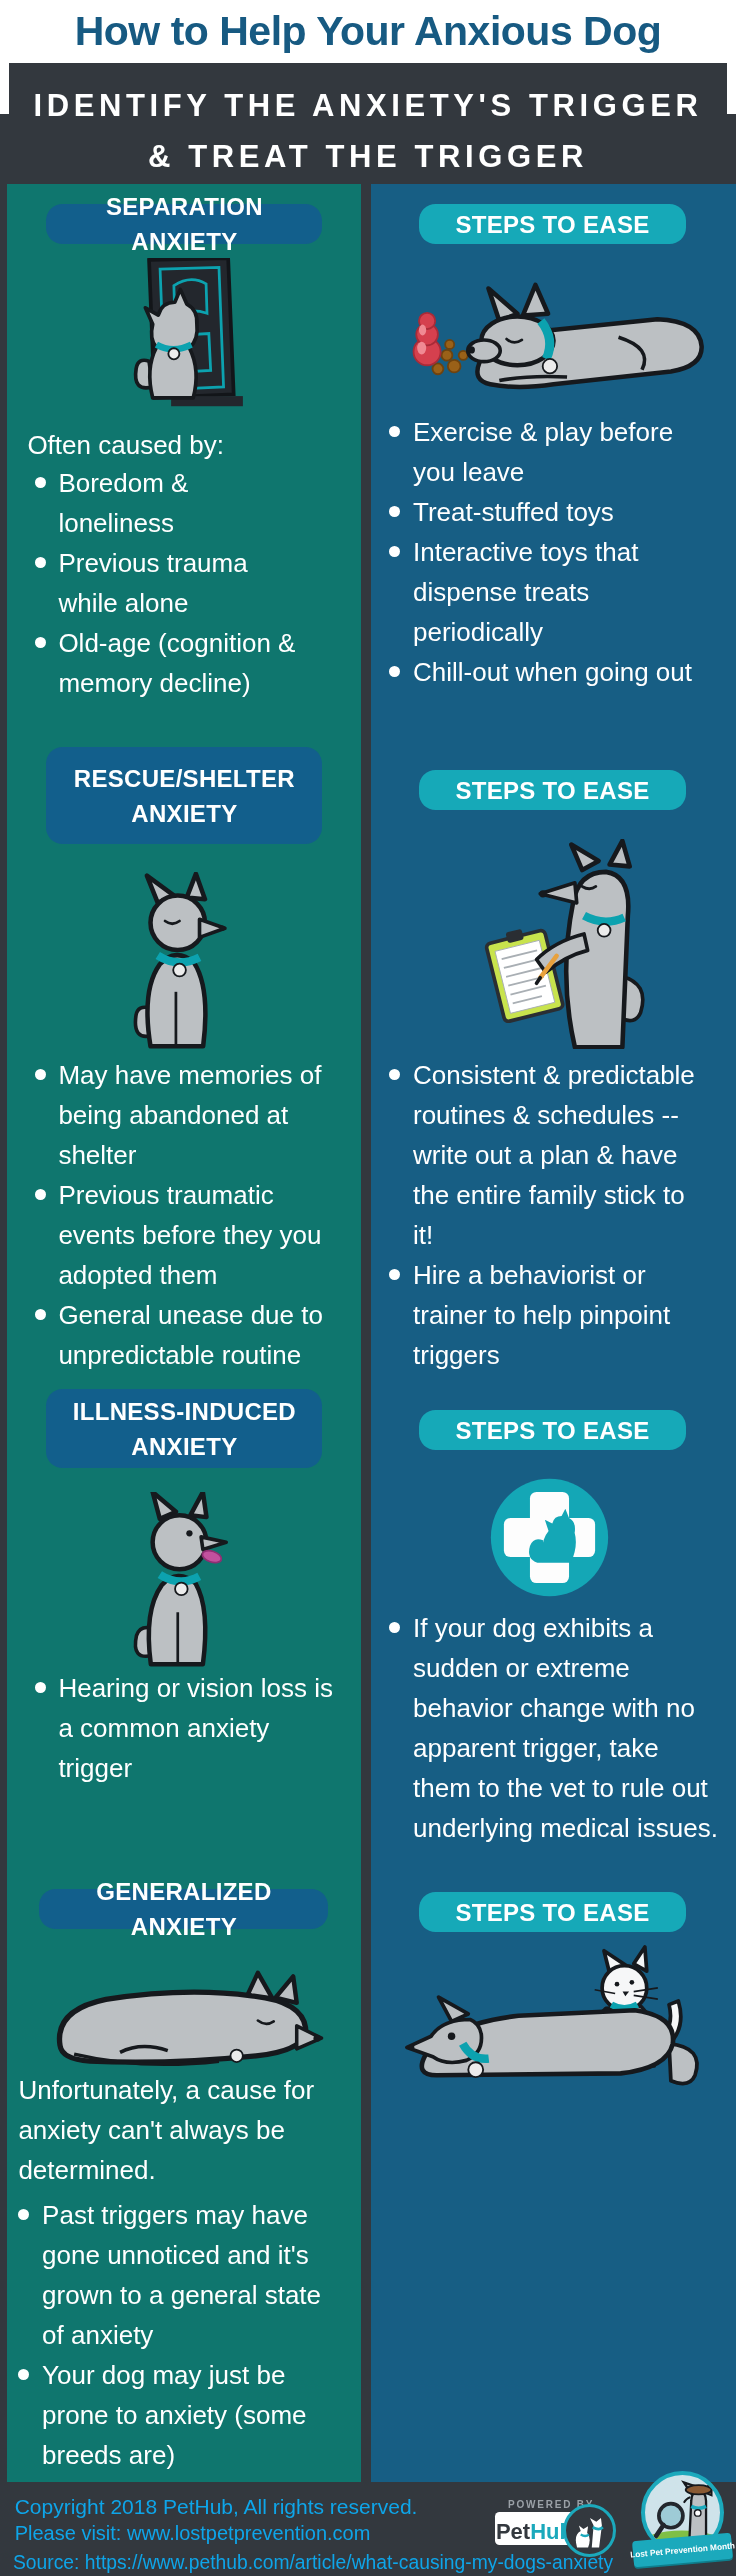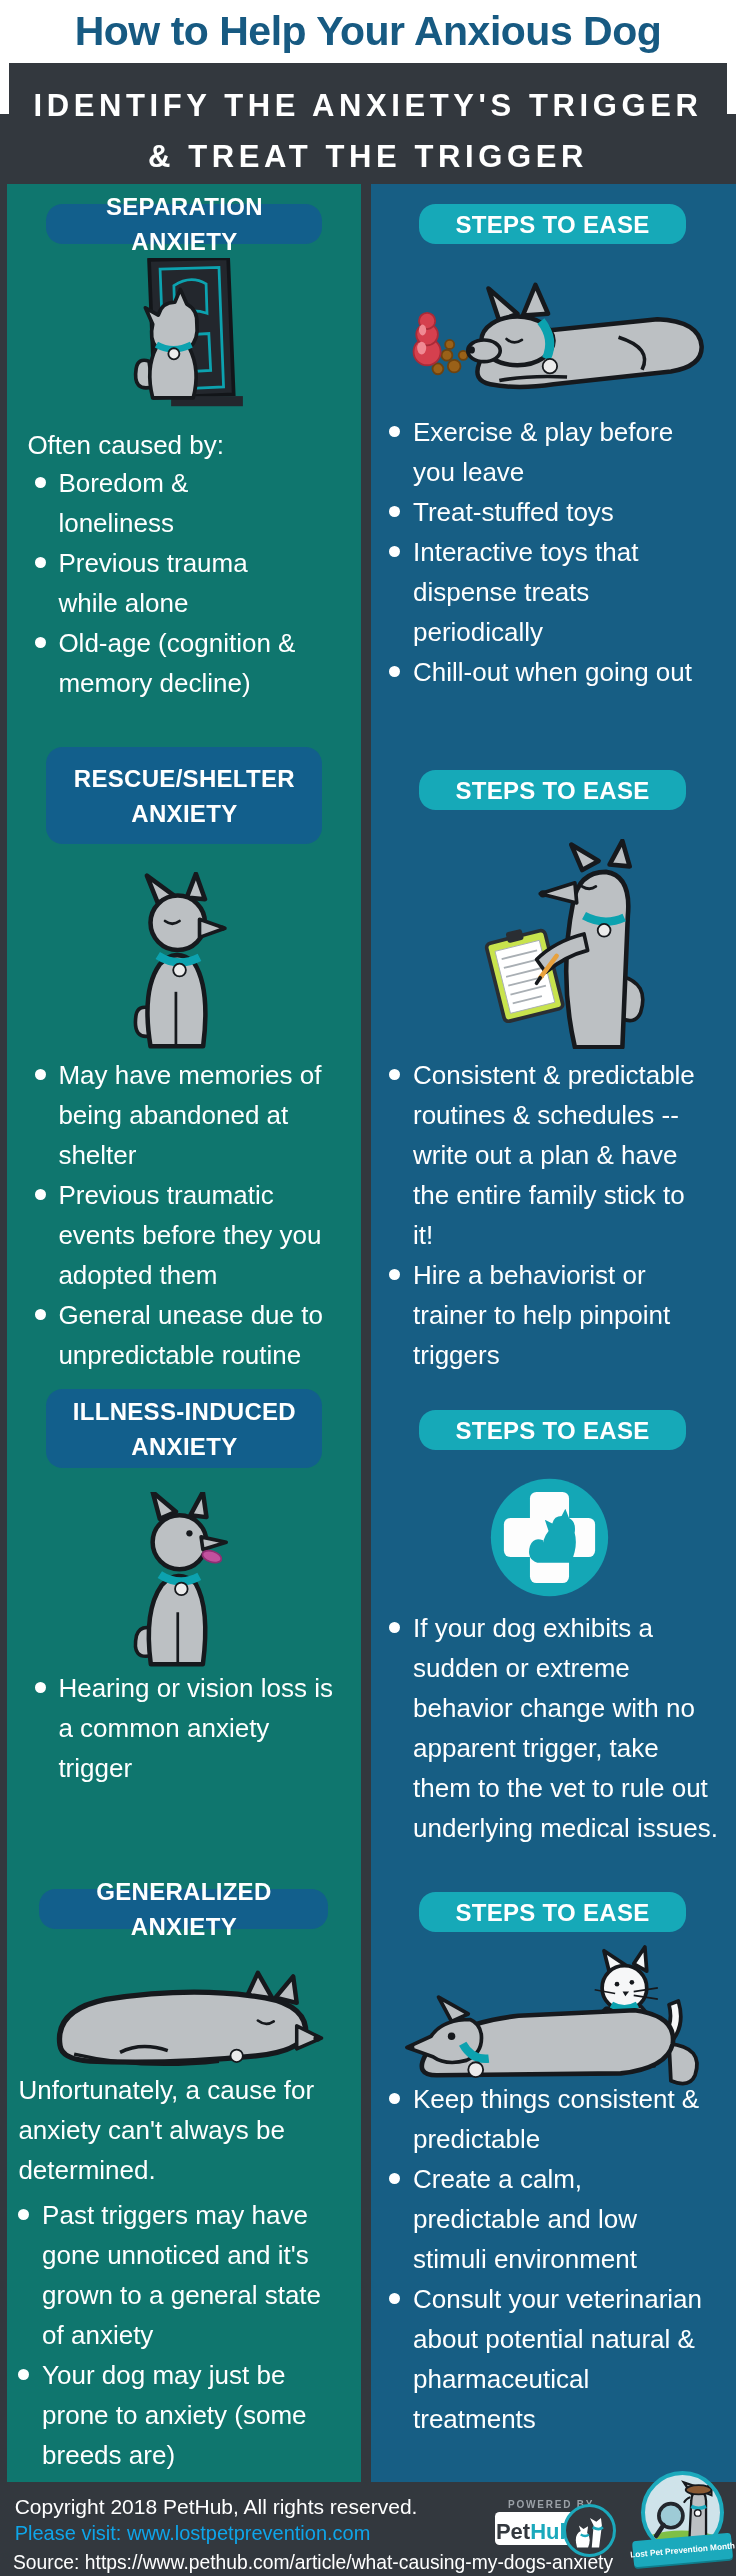--- a/index.html
+++ b/index.html
@@ -39,21 +39,21 @@
   .pill.teal { background:#16A9B8; }
 
   .intro, .bullets { position:absolute; color:#ffffff; font-size:26px; line-height:40px; }
   .bullet { position:relative; padding-left:31px; }
   .bullet::before {
     content:""; position:absolute; left:7.4px; top:14px;
     width:11px; height:11px; border-radius:50%; background:#ffffff;
   }
   .illus { position:absolute; }
 
-  .footer-text { position:absolute; color:#ffffff; white-space:nowrap; }
+  .footer-text { position:absolute; color:#0ea5e9; white-space:nowrap; }
   .powered-by { position:absolute; color:#9BA1A7; font-size:10px; font-weight:bold; letter-spacing:1.8px; }
   .pethub-box {
     position:absolute; left:495px; top:2512px; width:85px; height:33px; background:#ffffff;
     border-radius:4.6px; display:flex; align-items:flex-end; justify-content:center; z-index:2;
   }
   .pethub-box .pet { color:#33383E; font-size:22px; font-weight:bold; }
   .pethub-box .hub { color:#1BA9BC; font-size:22px; font-weight:bold; }
   .pethub-box .reg { color:#9BA1A7; font-size:8.3px; vertical-align:top; }
   .pethub-oval {
     position:absolute; left:563px; top:2504px; width:53px; height:53px; border-radius:50%;
@@ -259,25 +259,20 @@
       <path d="M230,76 Q244,84 258,76" fill="none" stroke="#0CA2AF" stroke-width="7"></path>
       <circle cx="244" cy="88" r="6" fill="#ECECEC" stroke="#16191D" stroke-width="2"></circle>
       <path d="M42,152 Q18,152 30,130 Q58,96 130,88 L255,82 Q300,88 296,118 Q290,144 240,150 Z" fill="#BCC0C3" stroke="#16191D" stroke-width="5" stroke-linejoin="round"></path>
       <polygon points="58,94 44,68 76,86" fill="#BCC0C3" stroke="#16191D" stroke-width="4" stroke-linejoin="round"></polygon>
       <path d="M78,92 Q48,92 36,110 L10,122 L38,132 Q52,142 74,136 Q92,128 90,108 Q88,96 78,92 Z" fill="#BCC0C3" stroke="#16191D" stroke-width="4" stroke-linejoin="round"></path>
       <circle cx="58" cy="110" r="4" fill="#16191D"></circle>
       <circle cx="15" cy="122" r="3" fill="#16191D"></circle>
       <path d="M70,118 Q80,136 98,134" fill="none" stroke="#0CA2AF" stroke-width="9"></path>
       <circle cx="84" cy="146" r="8" fill="#ECECEC" stroke="#16191D" stroke-width="2"></circle>
     </svg>
-    <div class="bullets" style="left:11px;top:1895px;width:331px;">
-      <div class="bullet">Keep things consistent &amp; predictable</div>
-      <div class="bullet">Create a calm, predictable and low stimuli environment</div>
-      <div class="bullet">Consult your veterinarian about potential natural &amp; pharmaceutical treatments</div>
-    </div>
   </div>
 
   <div>
     <div class="footer-text" style="left:14.7px;top:2495px;font-size:21px;">Copyright 2018 PetHub, All rights reserved.</div>
     <div class="footer-text" style="left:14.7px;top:2522px;font-size:20px;color:#0ea5e9;">Please visit: www.lostpetprevention.com</div>
     <div class="footer-text" style="left:13px;top:2552px;font-size:19.3px;">Source: https://www.pethub.com/article/what-causing-my-dogs-anxiety</div>
 
     <div class="powered-by" style="left:508px;top:2499px;">POWERED BY</div>
     <div class="pethub-box">
       <span class="pet">Pet</span>

